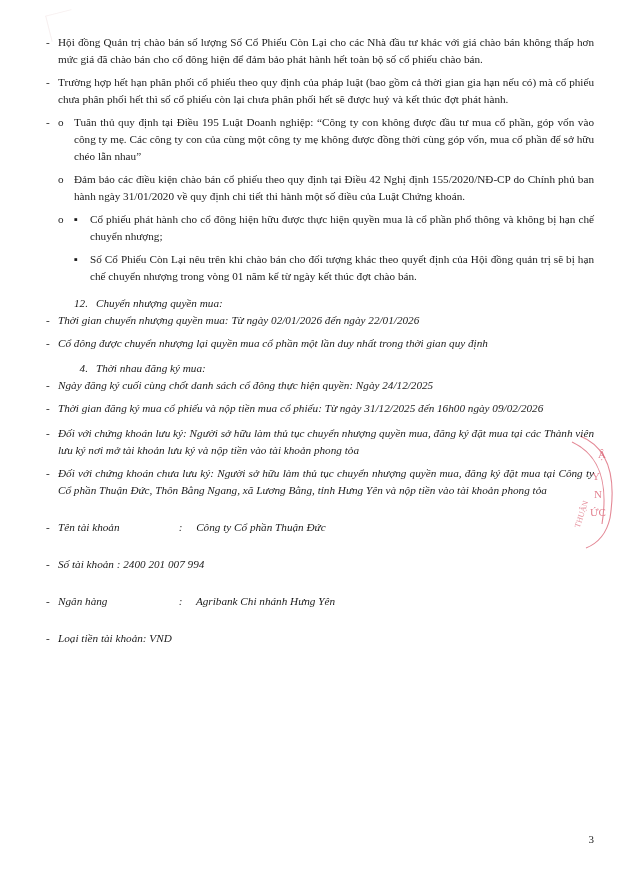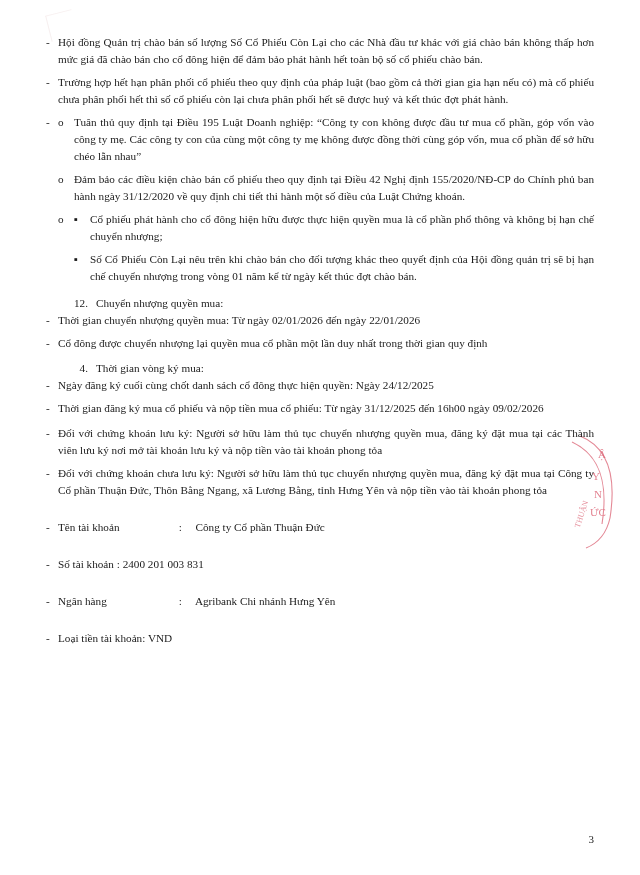--- a/index.html
+++ b/index.html
@@ -88,20 +88,21 @@
 
   
   .lvl-sq { margin-left: 32px; margin-top: 5px; }
   .lvl-sq > li.item { padding-left: 16px; }
 
   
   .numbered { margin-top: 10px; }
   .sec {
     position: relative;
     margin-bottom: 8px;
+    font-style: italic;
   }
   .sec-head {
     position: relative;
     padding-left: 50px;
     font-size: 11.2px;
     line-height: 1.52;
   }
   .sec-num {
     position: absolute;
     left: 16px;
@@ -177,21 +178,21 @@
       <li class="item">
         <span class="bullet">-</span>
 
         <ul class="lvl lvl-o">
           <li class="item">
             <span class="bullet">o</span>
             <span class="txt quote">Tuân thủ quy định tại Điều 195 Luật Doanh nghiệp: “Công ty con không được đầu tư mua cổ phần, góp vốn vào công ty mẹ. Các công ty con của cùng một công ty mẹ không được đồng thời cùng góp vốn, mua cổ phần để sở hữu chéo lẫn nhau”</span>
           </li>
           <li class="item">
             <span class="bullet">o</span>
-            <span class="txt">Đảm bảo các điều kiện chào bán cổ phiếu theo quy định tại Điều 42 Nghị định 155/2020/NĐ-CP do Chính phủ ban hành ngày 31/12/2020 về quy định chi tiết thi hành một số điều của Luật Chứng khoán.</span>
+            <span class="txt">Đảm bảo các điều kiện chào bán cổ phiếu theo quy định tại Điều 42 Nghị định 155/2020/NĐ-CP do Chính phủ ban hành ngày 31/01/2020 về quy định chi tiết thi hành một số điều của Luật Chứng khoán.</span>
           </li>
           <li class="item">
             <span class="bullet">o</span>
 
             <ul class="lvl lvl-sq">
               <li class="item">
                 <span class="bullet">▪</span>
                 <span class="txt">Cổ phiếu phát hành cho cổ đông hiện hữu được thực hiện quyền mua là cổ phần phổ thông và không bị hạn chế chuyển nhượng;</span>
               </li>
               <li class="item">
@@ -219,21 +220,21 @@
           <li class="item">
             <span class="bullet">-</span>
             <span class="txt">Cổ đông được chuyển nhượng lại quyền mua cổ phần một lần duy nhất trong thời gian quy định</span>
           </li>
         </ul>
       </div>
 
       <div class="sec">
         <div class="sec-head">
           <span class="sec-num">4.</span>
-          <span>Thời gian vòng ký mua:</span>
+          <span>Thời nhau đăng ký mua:</span>
         </div>
         <ul class="lvl sec-body">
           <li class="item">
             <span class="bullet">-</span>
             <span class="txt">Ngày đăng ký cuối cùng chốt danh sách cổ đông thực hiện quyền: Ngày 24/12/2025</span>
           </li>
           <li class="item">
             <span class="bullet">-</span>
             <span class="txt">Thời gian đăng ký mua cổ phiếu và nộp tiền mua cổ phiếu: Từ ngày 31/12/2025 đến 16h00 ngày 09/02/2026</span>
           </li>
@@ -261,21 +262,21 @@
             <span class="row">
               <span class="k">Tên tài khoản</span>
               <span>:</span>
               <span class="sep"></span>
               <span>Công ty Cổ phần Thuận Đức</span>
             </span>
           </li>
           <li class="item">
             <span class="bullet">-</span>
             <span class="row">
-              <span>Số tài khoản : 2400 201 003 831</span>
+              <span>Số tài khoản : 2400 201 007 994</span>
             </span>
           </li>
           <li class="item">
             <span class="bullet">-</span>
             <span class="row">
               <span class="k">Ngân hàng</span>
               <span>:</span>
               <span class="sep"></span>
               <span>Agribank Chi nhánh Hưng Yên</span>
             </span>

